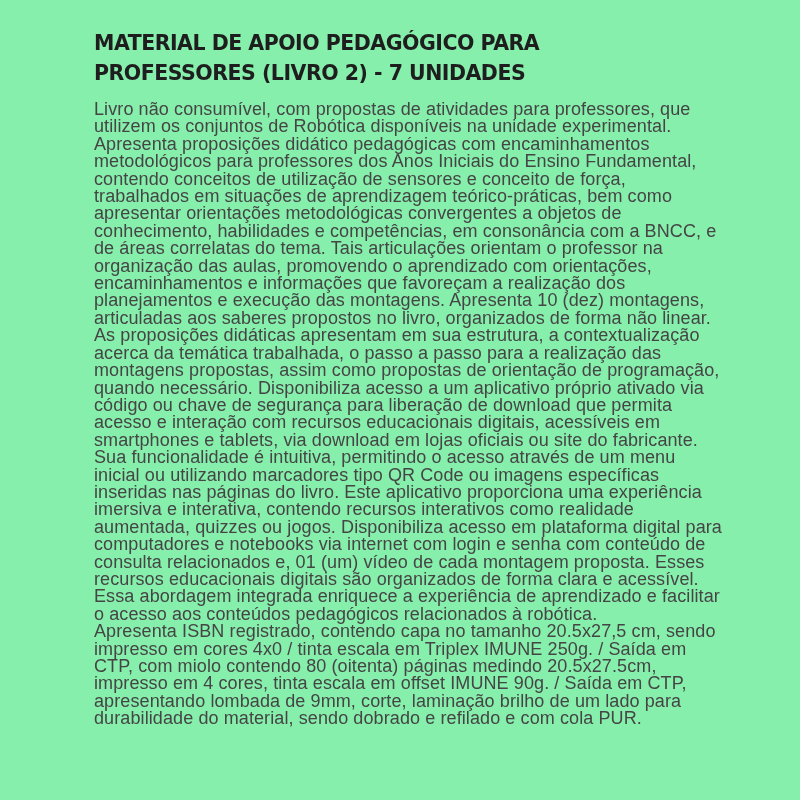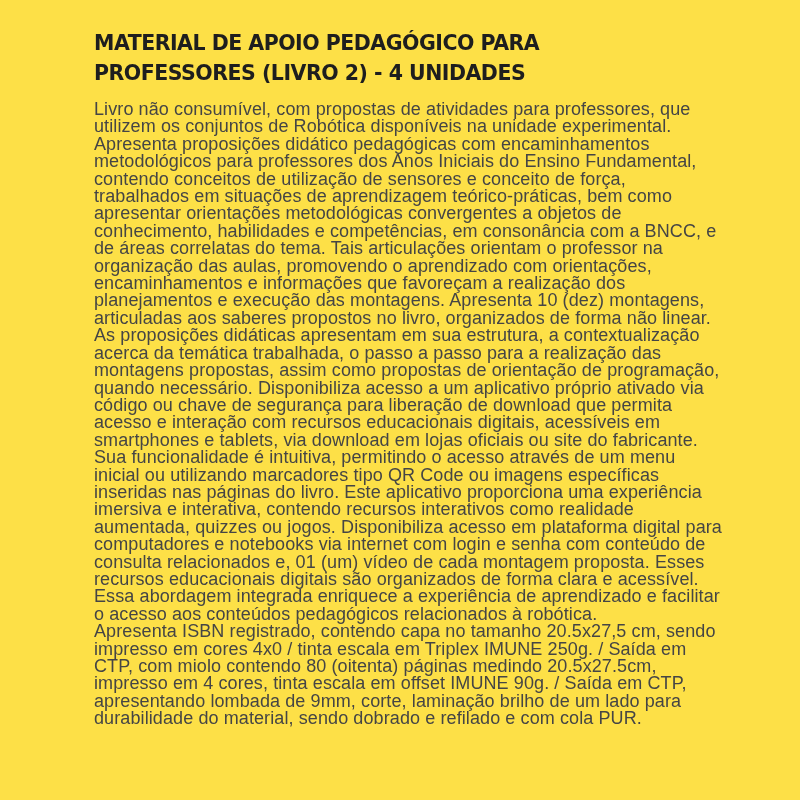--- a/index.html
+++ b/index.html
@@ -4,21 +4,21 @@
 <style>
   html, body {
     margin: 0;
     padding: 0;
     background: #ffffff;
   }
   .page {
     position: relative;
     width: 800px;
     height: 800px;
-    background: #fde047;
+    background: #86efac;
     overflow: hidden;
   }
   .content {
     position: absolute;
     left: 94px;
     top: 28px;
     width: 632px;
   }
   .title {
     margin: 0 0 13px 0;
@@ -42,18 +42,18 @@
     text-align: left;
   }
 </style>
 </head>
 <body>
 
 <div class="page">
   <div class="content">
     <h1 class="title">
       <span class="title-line">MATERIAL DE APOIO PEDAGÓGICO PARA</span>
-      <span class="title-line">PROFESSORES (LIVRO 2) - 4 UNIDADES</span>
+      <span class="title-line">PROFESSORES (LIVRO 2) - 7 UNIDADES</span>
     </h1>
     <p class="body-text">Livro não consumível, com propostas de atividades para professores, que utilizem os conjuntos de Robótica disponíveis na unidade experimental. Apresenta proposições didático pedagógicas com encaminhamentos metodológicos para professores dos Anos Iniciais do Ensino Fundamental, contendo conceitos de utilização de sensores e conceito de força, trabalhados em situações de aprendizagem teórico-práticas, bem como apresentar orientações metodológicas convergentes a objetos de conhecimento, habilidades e competências, em consonância com a BNCC, e de áreas correlatas do tema. Tais articulações orientam o professor na organização das aulas, promovendo o aprendizado com orientações, encaminhamentos e informações que favoreçam a realização dos planejamentos e execução das montagens. Apresenta 10 (dez) montagens, articuladas aos saberes propostos no livro, organizados de forma não linear. As proposições didáticas apresentam em sua estrutura, a contextualização acerca da temática trabalhada, o passo a passo para a realização das montagens propostas, assim como propostas de orientação de programação, quando necessário. Disponibiliza acesso a um aplicativo próprio ativado via código ou chave de segurança para liberação de download que permita acesso e interação com recursos educacionais digitais, acessíveis em smartphones e tablets, via download em lojas oficiais ou site do fabricante. Sua funcionalidade é intuitiva, permitindo o acesso através de um menu inicial ou utilizando marcadores tipo QR Code ou imagens específicas inseridas nas páginas do livro. Este aplicativo proporciona uma experiência imersiva e interativa, contendo recursos interativos como realidade aumentada, quizzes ou jogos. Disponibiliza acesso em plataforma digital para computadores e notebooks via internet com login e senha com conteúdo de consulta relacionados e, 01 (um) vídeo de cada montagem proposta. Esses recursos educacionais digitais são organizados de forma clara e acessível. Essa abordagem integrada enriquece a experiência de aprendizado e facilitar o acesso aos conteúdos pedagógicos relacionados à robótica.</p>
     <p class="body-text">Apresenta ISBN registrado, contendo capa no tamanho 20.5x27,5 cm, sendo impresso em cores 4x0 / tinta escala em Triplex IMUNE 250g. / Saída em CTP, com miolo contendo 80 (oitenta) páginas medindo 20.5x27.5cm, impresso em 4 cores, tinta escala em offset IMUNE 90g. / Saída em CTP, apresentando lombada de 9mm, corte, laminação brilho de um lado para durabilidade do material, sendo dobrado e refilado e com cola PUR.</p>
   </div>
 </div>
 
 </body></html>

